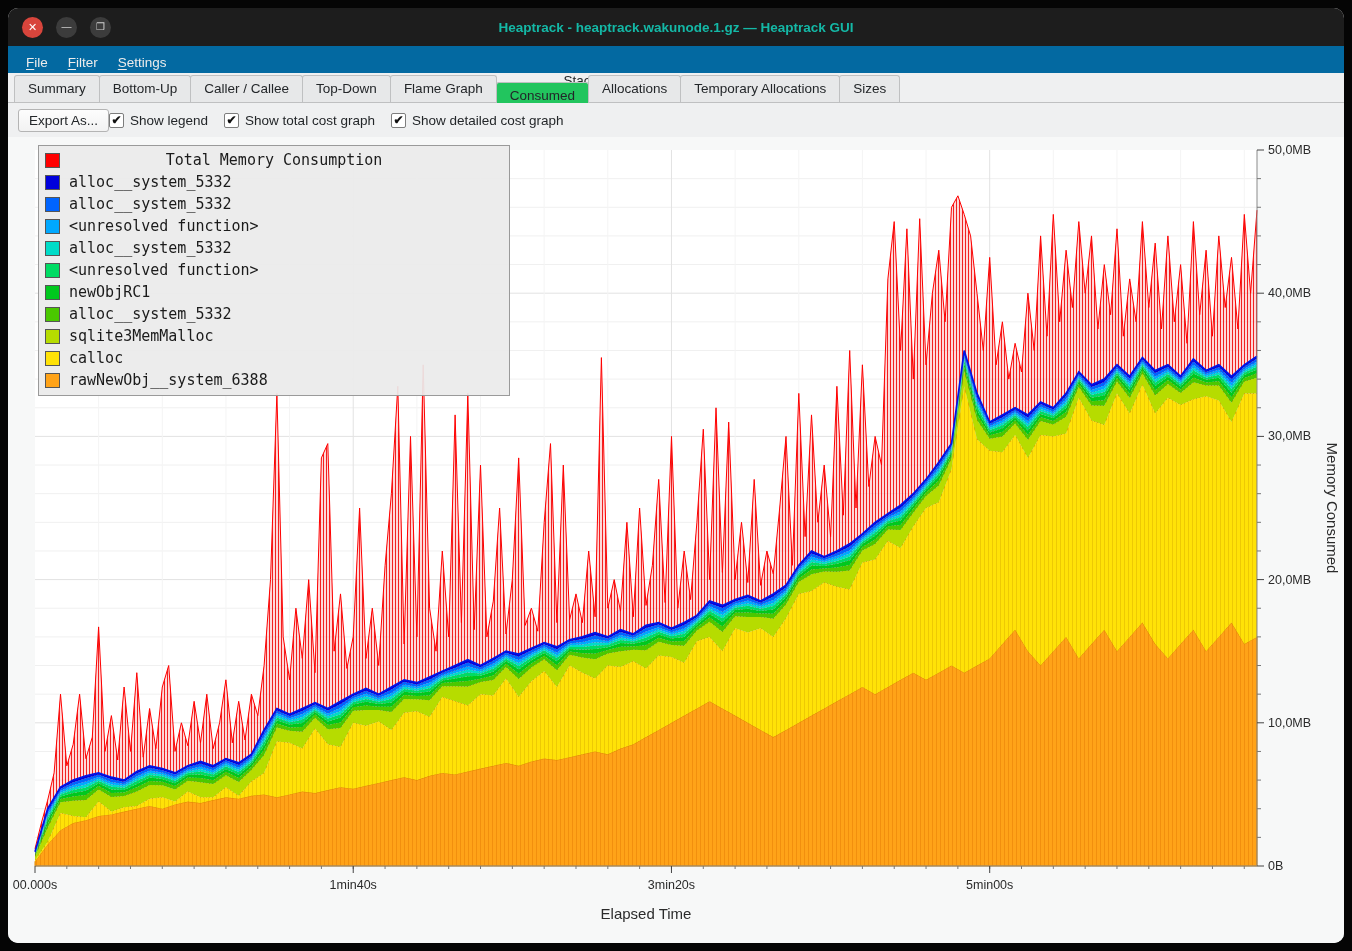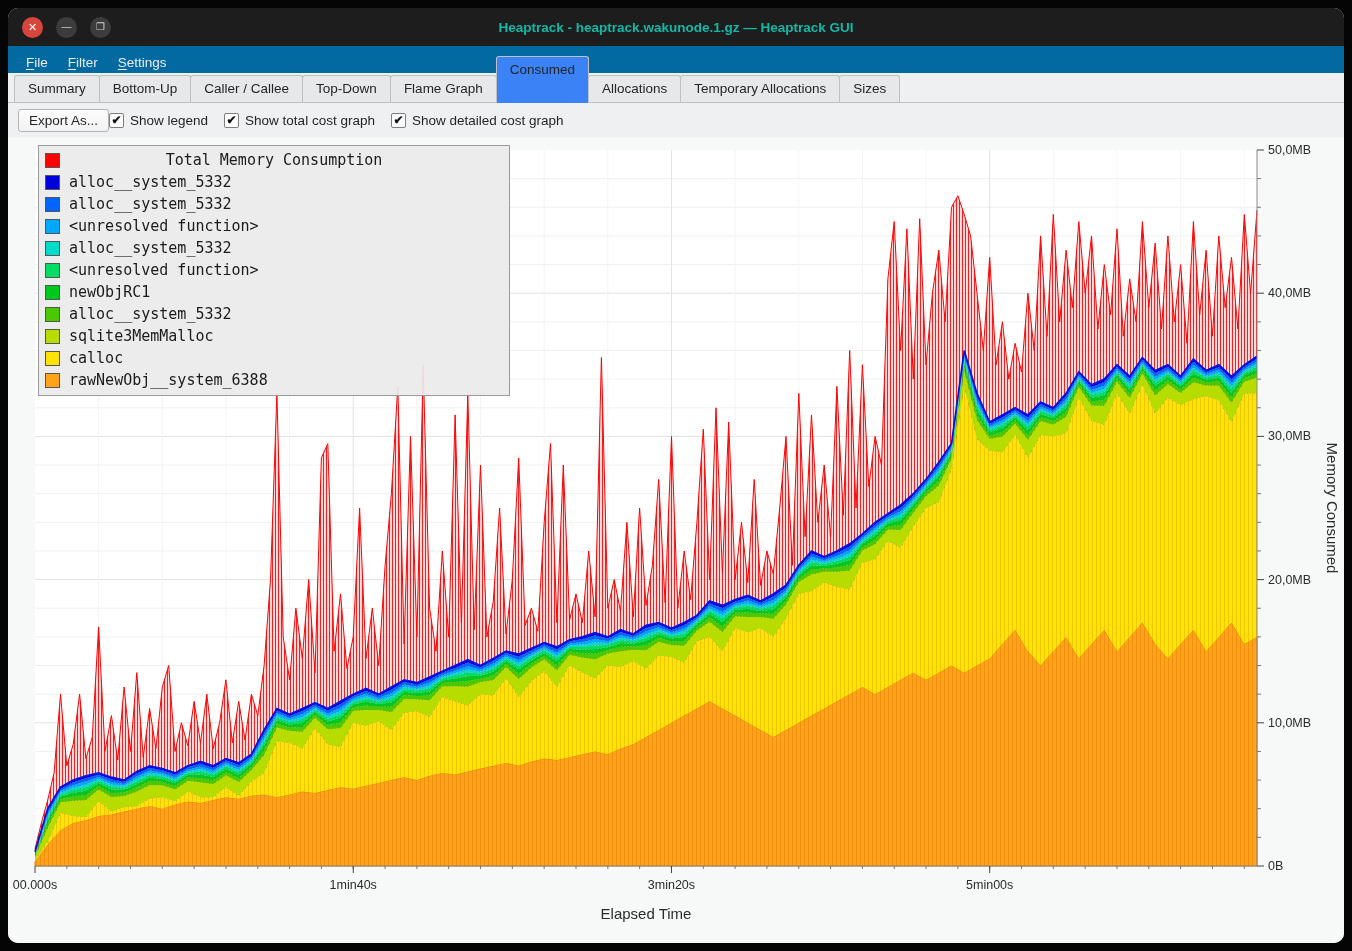--- a/index.html
+++ b/index.html
@@ -13,21 +13,21 @@
   .tb-close{background:#d8453c;color:#fff;}
   .tb-min,.tb-max{background:#3c3c3c;color:#cfcfcf;font-size:10px;}
   .tb-title{position:absolute;left:0;right:0;text-align:center;color:#14b8a6;font-weight:bold;font-size:13.5px;}
   
   .menubar{height:27px;background:#0369a1;display:flex;align-items:flex-end;padding-left:8px;}
   .menu-item{color:#ececec;font-size:13.5px;padding:3px 10px;}
   .menu-item u{text-decoration-thickness:1px;text-underline-offset:2px;}
   
   .tabbar{height:30px;background:#eff0f1;border-bottom:1px solid #bfc0c1;display:flex;align-items:flex-end;padding-left:6px;box-sizing:border-box;}
   .tab{font-size:13.5px;color:#232629;background:#e7e8e9;border:1px solid #bfc0c1;border-bottom:none;border-radius:3px 3px 0 0;padding:5px 13px 6px 13px;margin-right:-1px;position:relative;margin-top:8px;}
-  .tab.active{background:#3b82f6;z-index:3;margin-bottom:-1px;padding-bottom:26px;}
+  .tab.active{background:#22c55e;z-index:3;margin-bottom:-1px;padding-bottom:0;}
   
   .toolbar{height:34px;background:#eff0f1;display:flex;align-items:center;padding-left:10px;}
   .btn{font-size:13.5px;color:#232629;background:linear-gradient(#fdfdfd,#f2f2f2);border:1px solid #b4b4b4;border-radius:3px;padding:3px 10px;}
   .check{display:flex;align-items:center;gap:6px;font-size:13.5px;color:#232629;}
   .checkbox{width:15px;height:15px;background:#fff;border:1px solid #7d7d7d;border-radius:2px;display:flex;align-items:center;justify-content:center;font-size:12px;color:#111;font-weight:bold;box-sizing:border-box;}
   .spinwrap{display:flex;align-items:center;gap:8px;font-size:13.5px;color:#232629;flex-direction:column;}
   .spinbox{display:flex;width:48px;height:24px;background:#fde047;border:7px solid #1d4ed8;border-radius:2px;box-sizing:border-box;margin-top:48px;}
   .spinval{flex:1;display:flex;align-items:center;padding-left:7px;font-size:13.5px;}
   .spinbtns{display:flex;flex-direction:column;width:15px;border-left:1px solid #c9c9c9;}
   .spinbtn{flex:1;display:flex;align-items:center;justify-content:center;font-size:6px;color:#444;background:#f1f1f1;}

